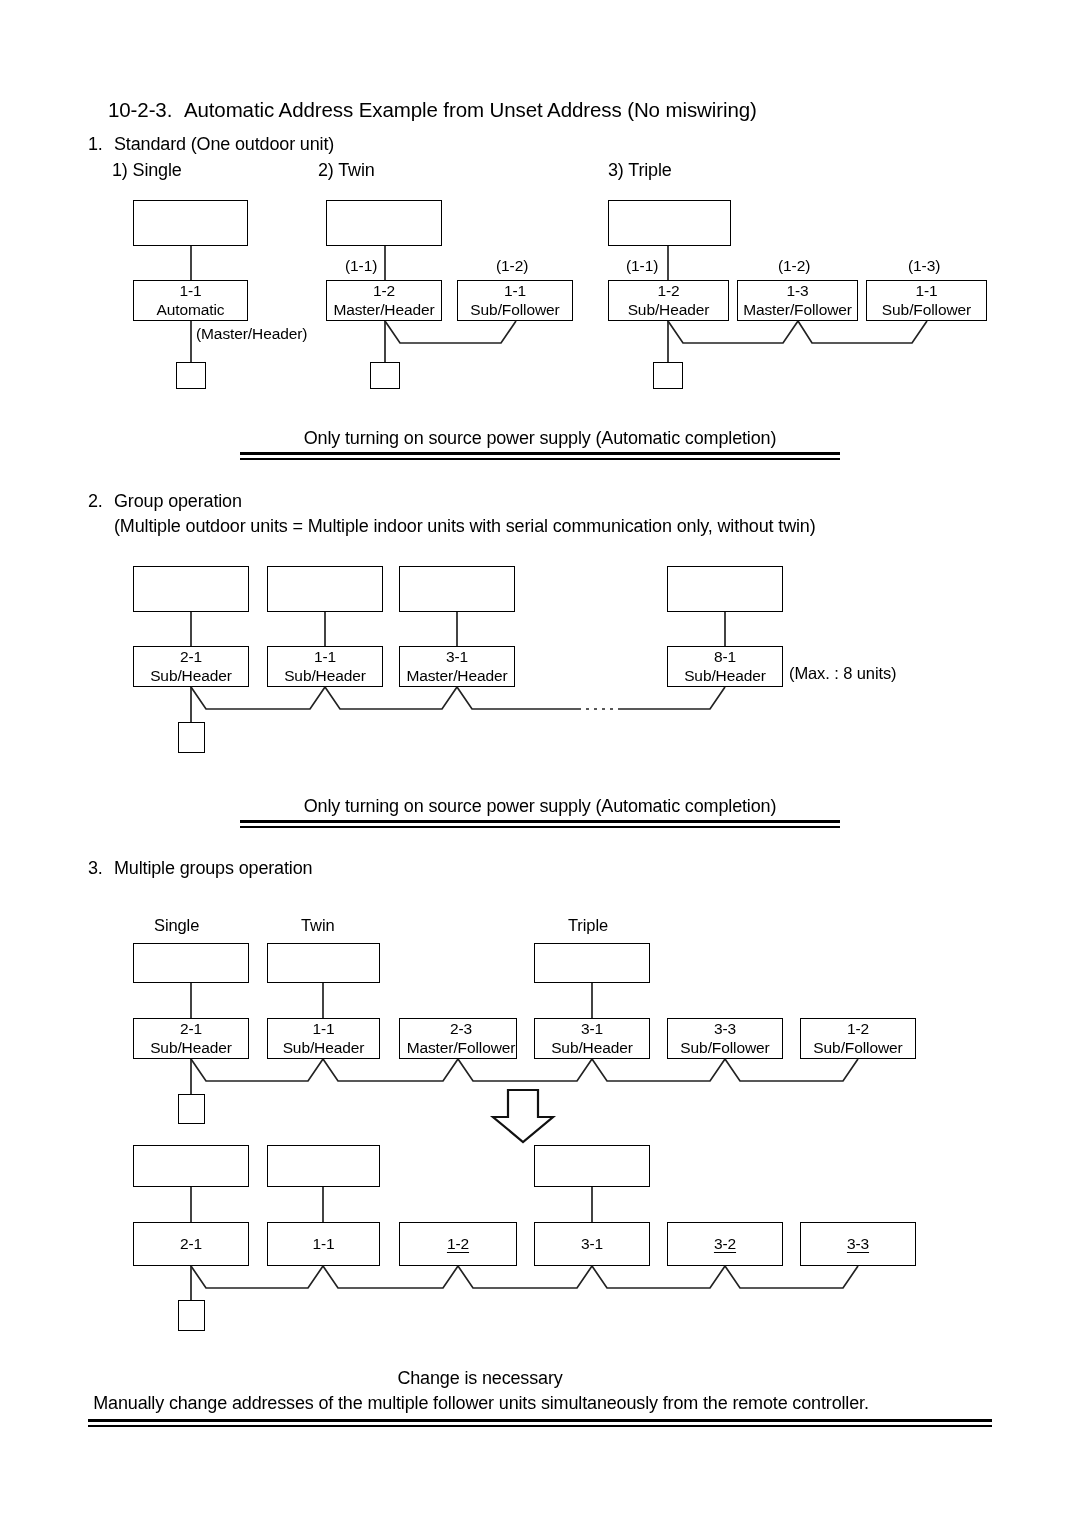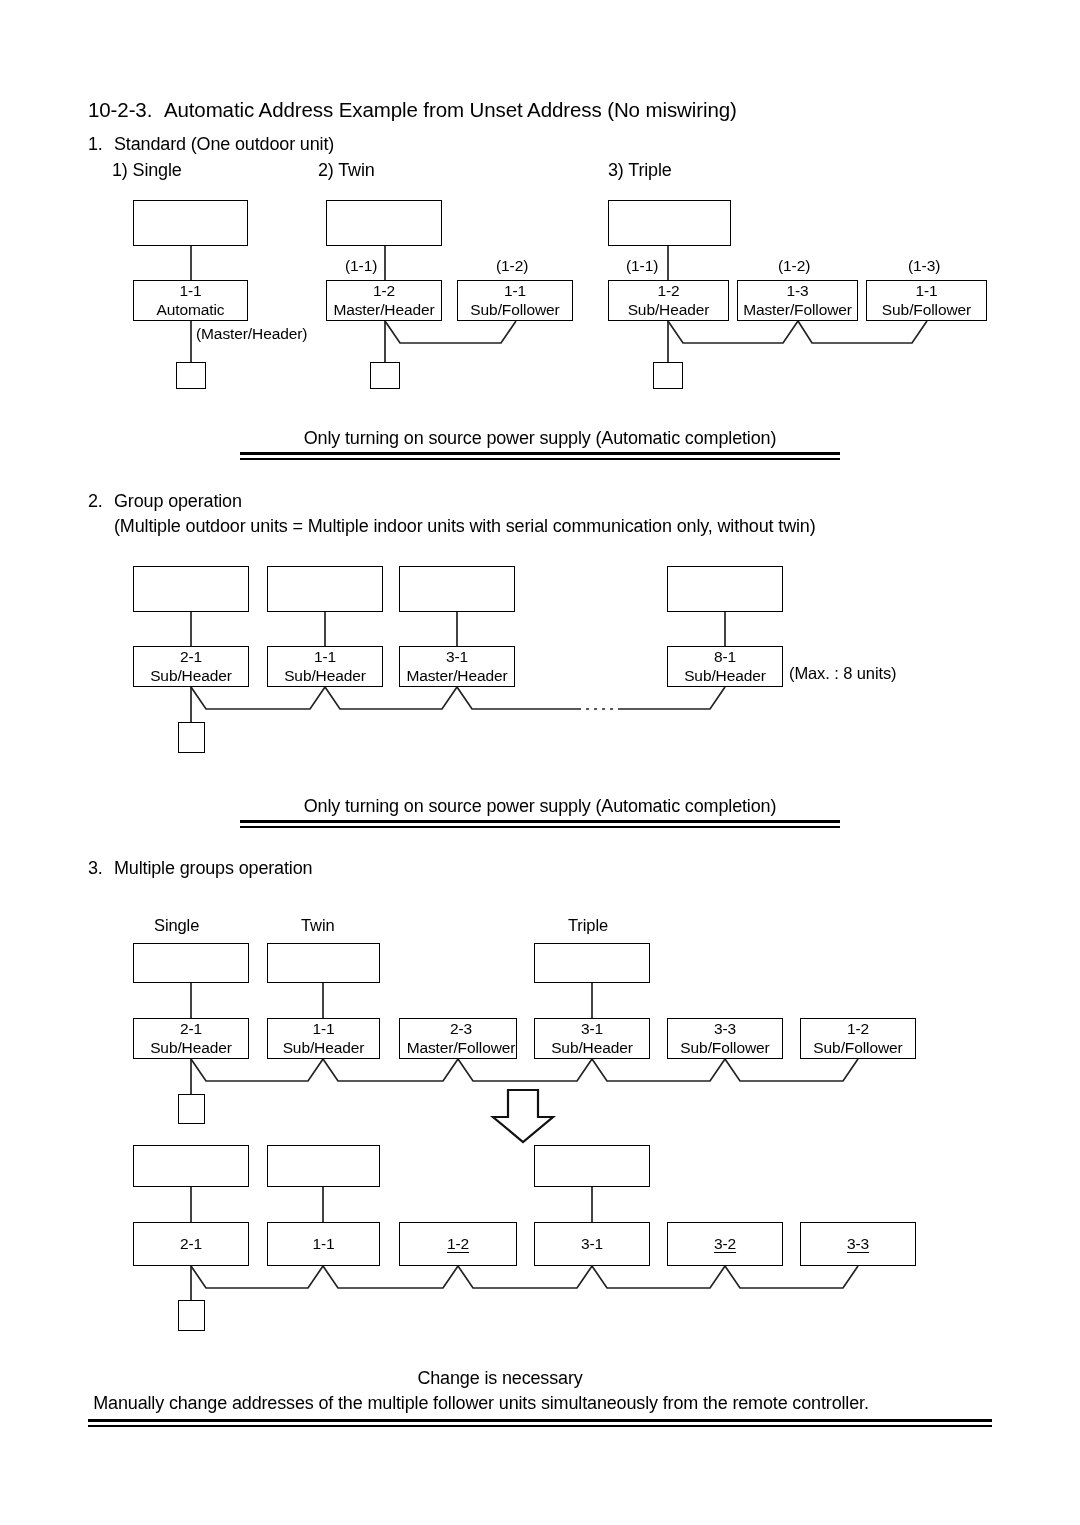--- a/index.html
+++ b/index.html
@@ -21,20 +21,21 @@
     width: 1080px;
     height: 1525px;
   }
 
   
   .heading {
     position: absolute;
     font-size: 20.5px;
     white-space: nowrap;
     letter-spacing: -0.1px;
+    margin-left: 20px;
   }
   .line-text {
     position: absolute;
     font-size: 18px;
     white-space: nowrap;
     letter-spacing: -0.15px;
   }
   .caption {
     position: absolute;
     font-size: 18px;
@@ -253,21 +254,21 @@
     <div class="l1">3-1</div>
   </div>
   <div class="box unit-box" style="left:667px; top:1222px; width:116px; height:44px;">
     <div class="l1 underlined">3-2</div>
   </div>
   <div class="box unit-box" style="left:800px; top:1222px; width:116px; height:44px;">
     <div class="l1 underlined">3-3</div>
   </div>
   <div class="box" style="left:178px; top:1300px; width:27px; height:31px;"></div>
 
-  <div class="center-text" style="left:0px; top:1368px; width:960px; text-align:center;margin-left:20px;">Change is necessary</div>
+  <div class="center-text" style="left:0px; top:1368px; width:960px; text-align:center;">Change is necessary</div>
   <div class="center-text" style="left:15px; top:1393px; width:932px; text-align:center;">Manually change addresses of the multiple follower units simultaneously from the remote controller.</div>
   <div class="rule-thick" style="left:88px; top:1419px; width:904px;"></div>
   <div class="rule-thin" style="left:88px; top:1425px; width:904px;"></div>
 
 
   <svg class="wires" viewBox="0 0 1080 1525">
     <g stroke="#222" stroke-width="1.7" fill="none">
 
       <line x1="191" y1="246" x2="191" y2="280"></line>
       <line x1="191" y1="321" x2="191" y2="362"></line>

